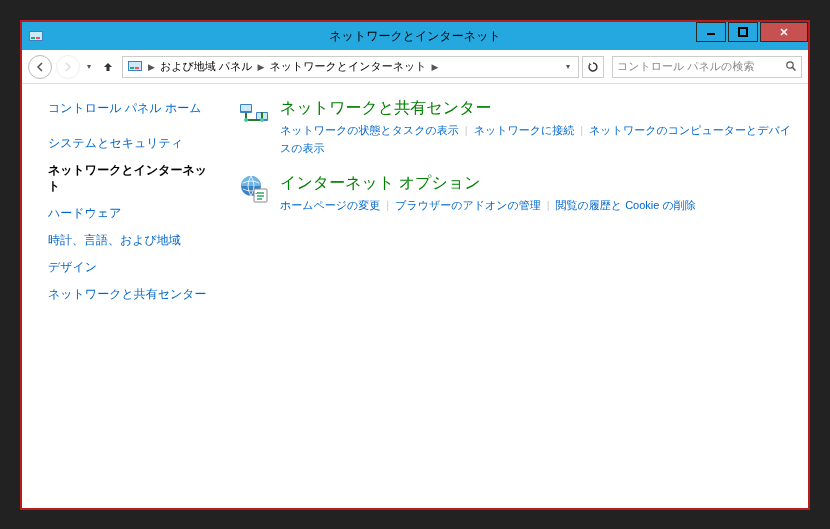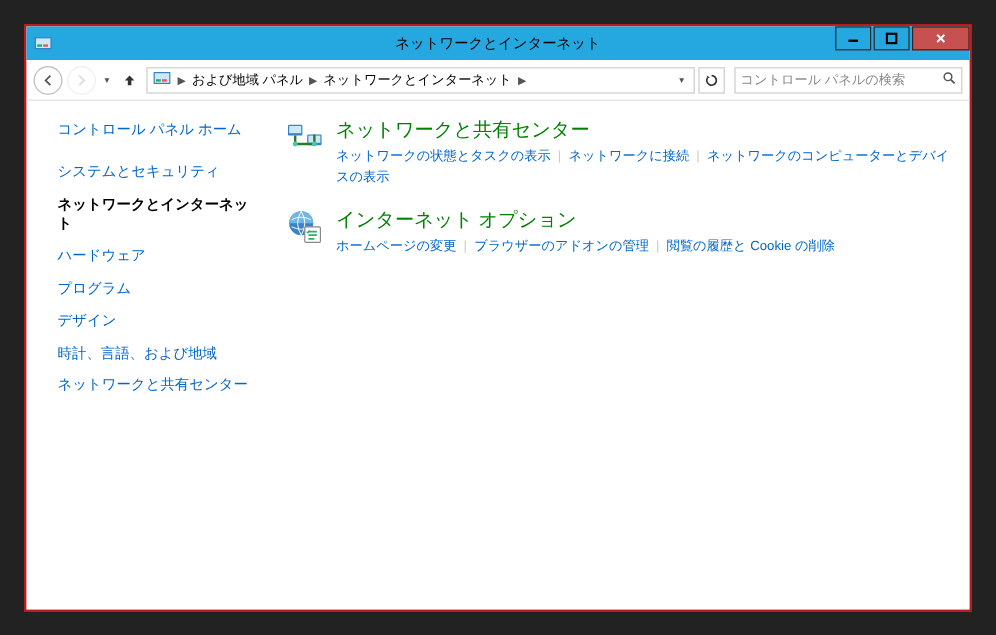--- a/index.html
+++ b/index.html
@@ -275,23 +275,22 @@
   </div>
 
   <div class="content">
 
     <div class="sidebar">
       <a href="#" class="home">コントロール パネル ホーム</a>
       <div id="sidebar-list">
           <a href="#">システムとセキュリティ</a>
           <a href="#" class="active">ネットワークとインターネット</a>
           <a href="#">ハードウェア</a>
-          <a href="#">プログラム</a>
+          <a href="#">時計、言語、および地域</a>
           <a href="#">デザイン</a>
-          <a href="#">時計、言語、および地域</a>
           <a href="#">ネットワークと共有センター</a>
         </div>
     </div>
 
     <div class="main" id="main-panel">
         <div class="cat">
           <div class="cat-icon">
             <svg width="32" height="32" viewBox="0 0 32 32">
               <rect x="2" y="6" width="12" height="9" rx="1" fill="#3b82c4"></rect>
               <rect x="3" y="7" width="10" height="6" fill="#cde8f7"></rect>

